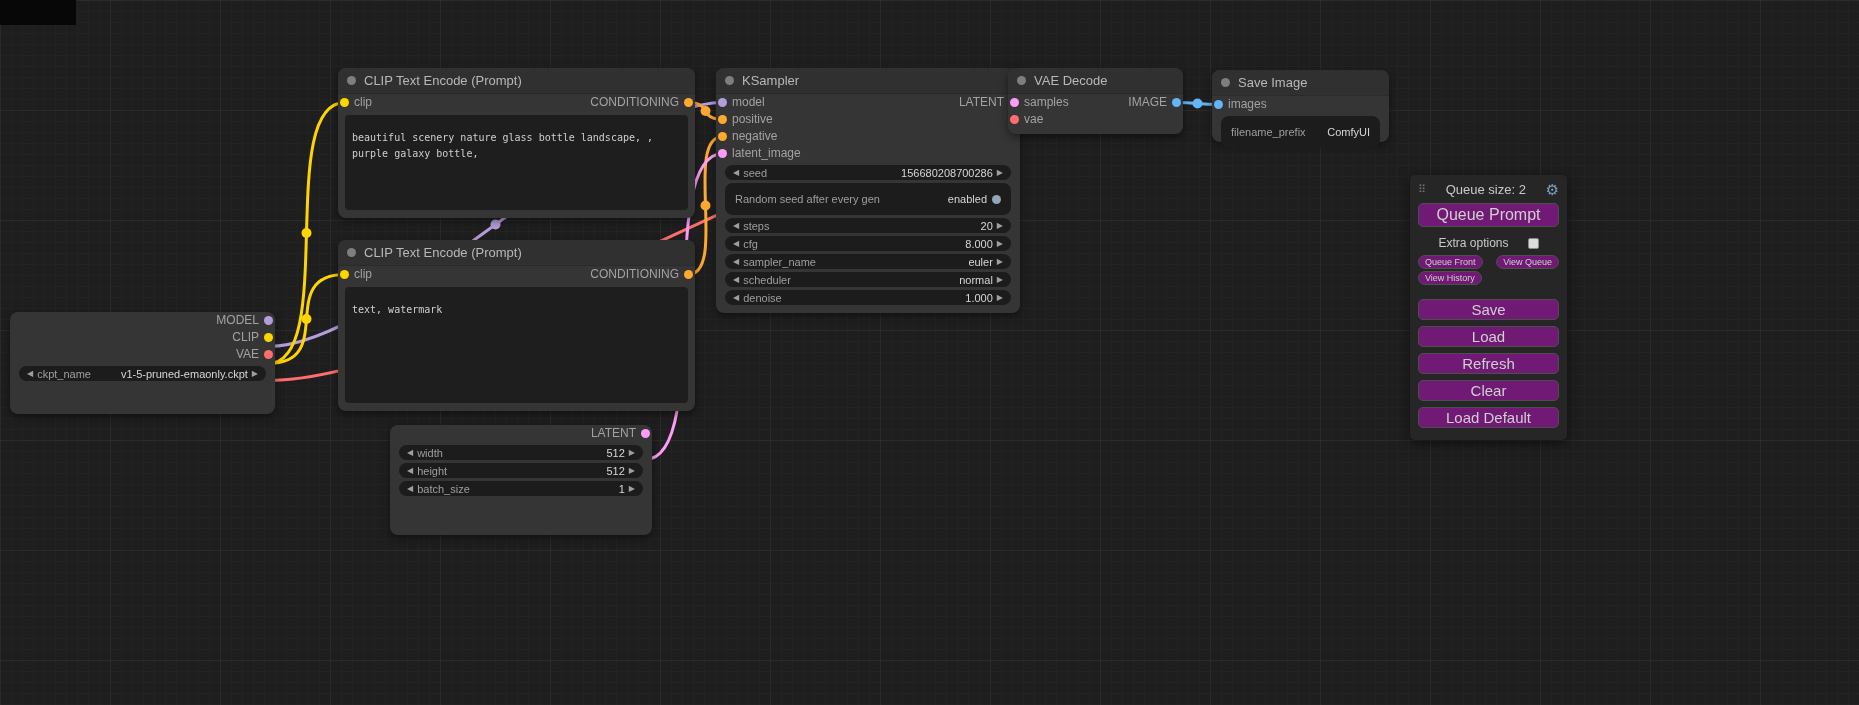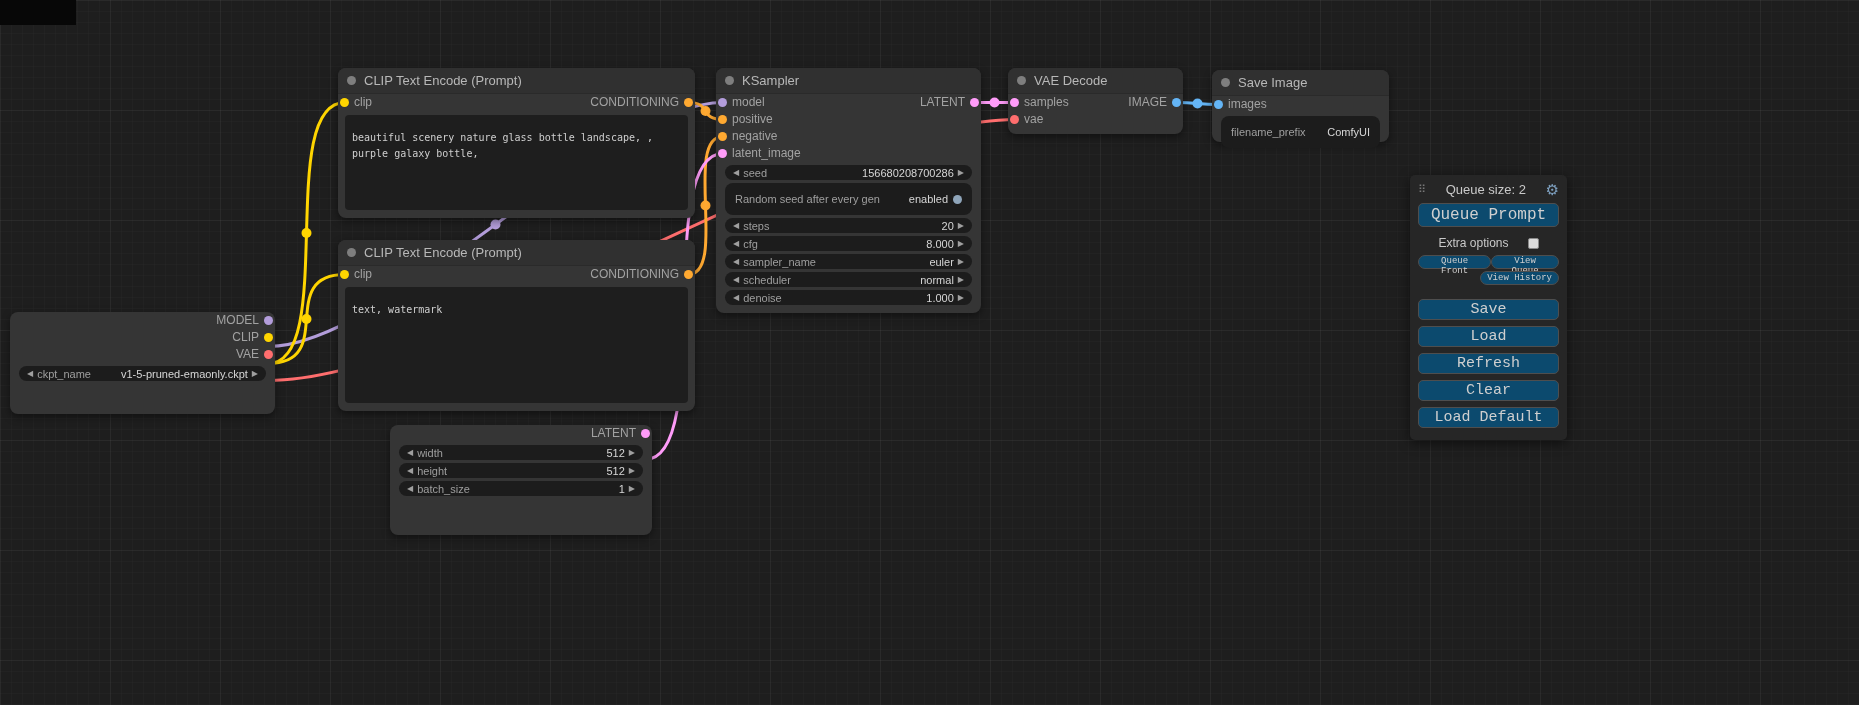--- a/index.html
+++ b/index.html
@@ -51,30 +51,30 @@
   .widget .w-value{color:#d6d6d6;margin-left:auto;white-space:nowrap}
   .toggle-dot{width:9px;height:9px;border-radius:50%;background:#8FA5BA;margin-left:5px;flex:0 0 auto}
 
   .menu{position:absolute;left:1410px;top:175px;width:157px;z-index:3;background:#262626;
         border-radius:5px;box-shadow:0 3px 12px rgba(0,0,0,.55);padding:6px 8px 9px;
         display:flex;flex-direction:column}
   .menu-header{display:flex;align-items:center;justify-content:space-between;
         color:#c9c9c9;font-size:13px;margin:1px 0 5px}
   .drag-handle{color:#777;font-size:11px;cursor:grab}
   .gear{color:#7d9fbe;font-size:15px;cursor:pointer;line-height:1}
-  .btn{background:#0c4a6e;border:1px solid #4e4e4e;border-radius:5px;color:#cfcfcf;
-        font-family:Liberation Mono, monospace;cursor:pointer;display:block;width:100%}
+  .btn{background:#701a75;border:1px solid #4e4e4e;border-radius:5px;color:#cfcfcf;
+        font-family:Liberation Sans, sans-serif;cursor:pointer;display:block;width:100%}
   .btn.big{height:24px;font-size:16px;margin:1px 0 6px}
   .btn.med{height:21px;font-size:15px;margin:3px 0}
   .btn.small{height:14px;font-size:9px;border-radius:7px;padding:0 6px;width:auto}
   .extra-row{display:flex;justify-content:center;align-items:center;gap:19px;
         color:#c9c9c9;font-size:12px;margin:3px 0 4px}
   .checkbox{width:11px;height:11px;background:#dcdcdc;border:1px solid #8a8a8a;border-radius:2px}
   .small-row{display:flex;justify-content:space-between;margin:1px 0}
-  .small-row.center{justify-content:flex-end}
+  .small-row.center{justify-content:flex-start}
 </style>
 </head>
 <body>
 
 <div class="corner-shade"></div>
 
 <svg class="wires" width="1859" height="705">
   <path d="M 268 346.5 C 388 346.5, 603 102.5, 723 102.5" stroke="#B39DDB"></path>
   <circle cx="495.5" cy="224.5" r="5" fill="#B39DDB"></circle>
 
@@ -170,21 +170,21 @@
     <span class="arrow">▶</span>
   </div>
   <div class="widget">
     <span class="arrow">◀</span>
     <span class="w-label">batch_size</span>
     <span class="w-value">1</span>
     <span class="arrow">▶</span>
   </div>
 </div>
 
-<div class="node" style="left:716px;top:68px;width:265px;height:245px">
+<div class="node" style="left:716px;top:68px;width:304px;height:245px">
   <div class="node-header">
     <span class="collapse-dot"></span>
     <span class="node-title">KSampler</span>
   </div>
   <div class="slot">
     <span>model</span>
     <span class="out-label">LATENT</span>
     <span class="port in p-model"></span>
     <span class="port out p-latent"></span>
   </div>

